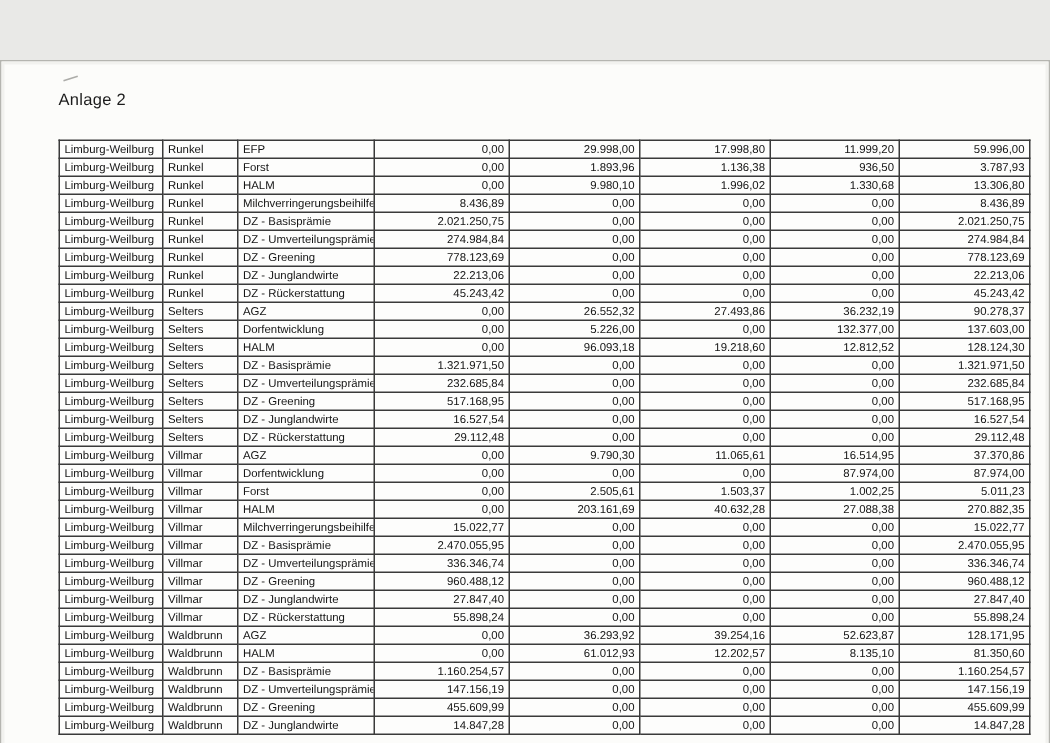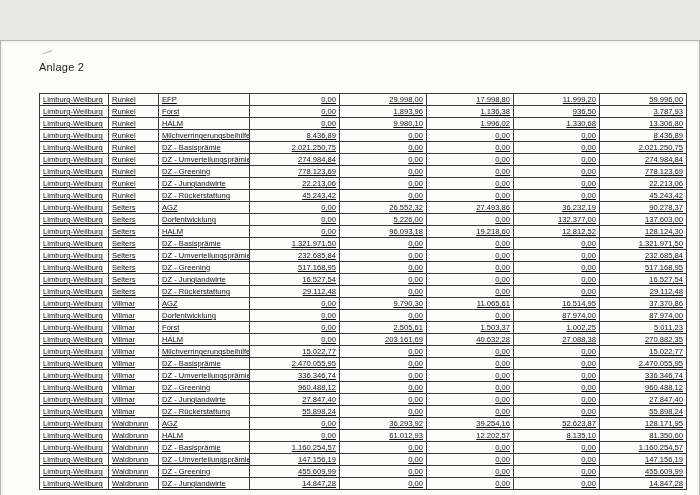--- a/index.html
+++ b/index.html
@@ -47,21 +47,20 @@
   table.data-table {
     position: absolute;
     top: 52px;
     left: 38px;
     border-collapse: collapse;
     table-layout: fixed;
     width: 647px;
     font-size: 7.6px;
     color: #141414;
     border: 1.4px solid #2a2a2a;
-    text-decoration: underline;
   }
   table.data-table td {
     border: 0.8px solid #3a3a3a;
     padding: 0 3px;
     height: 11px;
     line-height: 11px;
     white-space: nowrap;
     overflow: hidden;
     background: #fdfdfc;
   }

